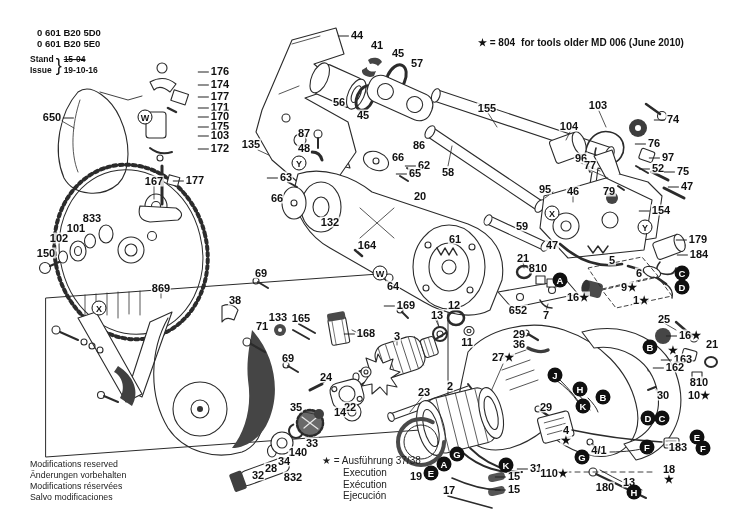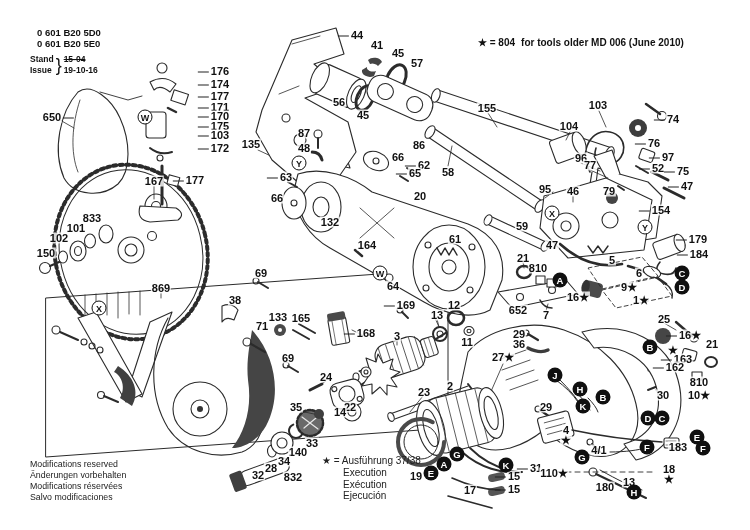--- a/index.html
+++ b/index.html
@@ -527,21 +527,21 @@
       <div class="plabel" style="left: 350px; top: 407px;">22</div>
       <div class="plabel" style="left: 340px; top: 412px;">14</div>
       <div class="plabel" style="left: 296px; top: 407px;">35</div>
       <div class="plabel" style="left: 312px; top: 443px;">33</div>
       <div class="plabel" style="left: 298px; top: 452px;">140</div>
       <div class="plabel" style="left: 284px; top: 461px;">34</div>
       <div class="plabel" style="left: 271px; top: 468px;">28</div>
       <div class="plabel" style="left: 258px; top: 475px;">32</div>
       <div class="plabel" style="left: 293px; top: 477px;">832</div>
       <div class="plabel" style="left: 416px; top: 476px;">19</div>
-      <div class="plabel" style="left: 449px; top: 490px; margin-left: 21px;">17</div>
+      <div class="plabel" style="left: 449px; top: 490px;">17</div>
       <div class="plabel dl" style="left: 514px; top: 476px;">15</div>
       <div class="plabel dl" style="left: 514px; top: 489px;">15</div>
       <div class="plabel dl" style="left: 536px; top: 468px;">31</div>
       <div class="plabel" style="left: 554px; top: 473px;">110★</div>
       <div class="plabel" style="left: 546px; top: 407px;">29</div>
       <div class="plabel" style="left: 566px; top: 430px;">4</div>
       <div class="plabel" style="left: 566px; top: 440px;">★</div>
       <div class="plabel" style="left: 599px; top: 450px;">4/1</div>
       <div class="plabel dl" style="left: 690px; top: 335px;">16★</div>
       <div class="plabel" style="left: 673px; top: 350px;">★</div>

